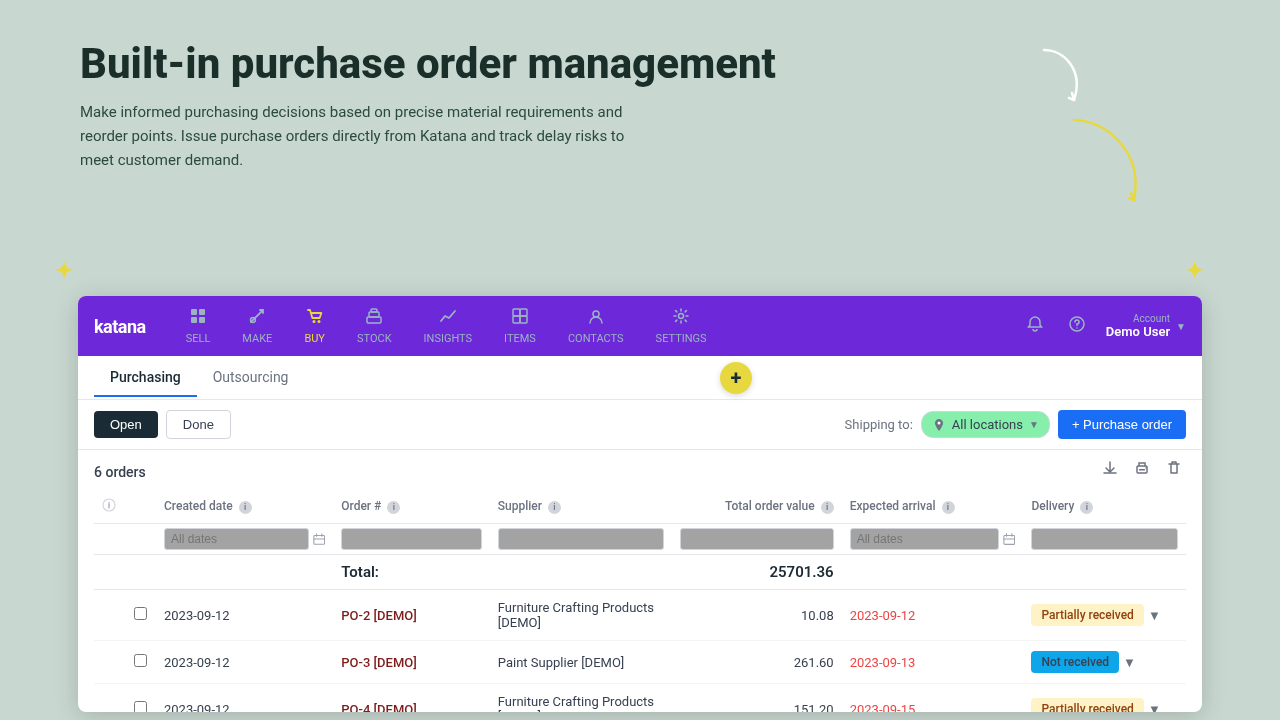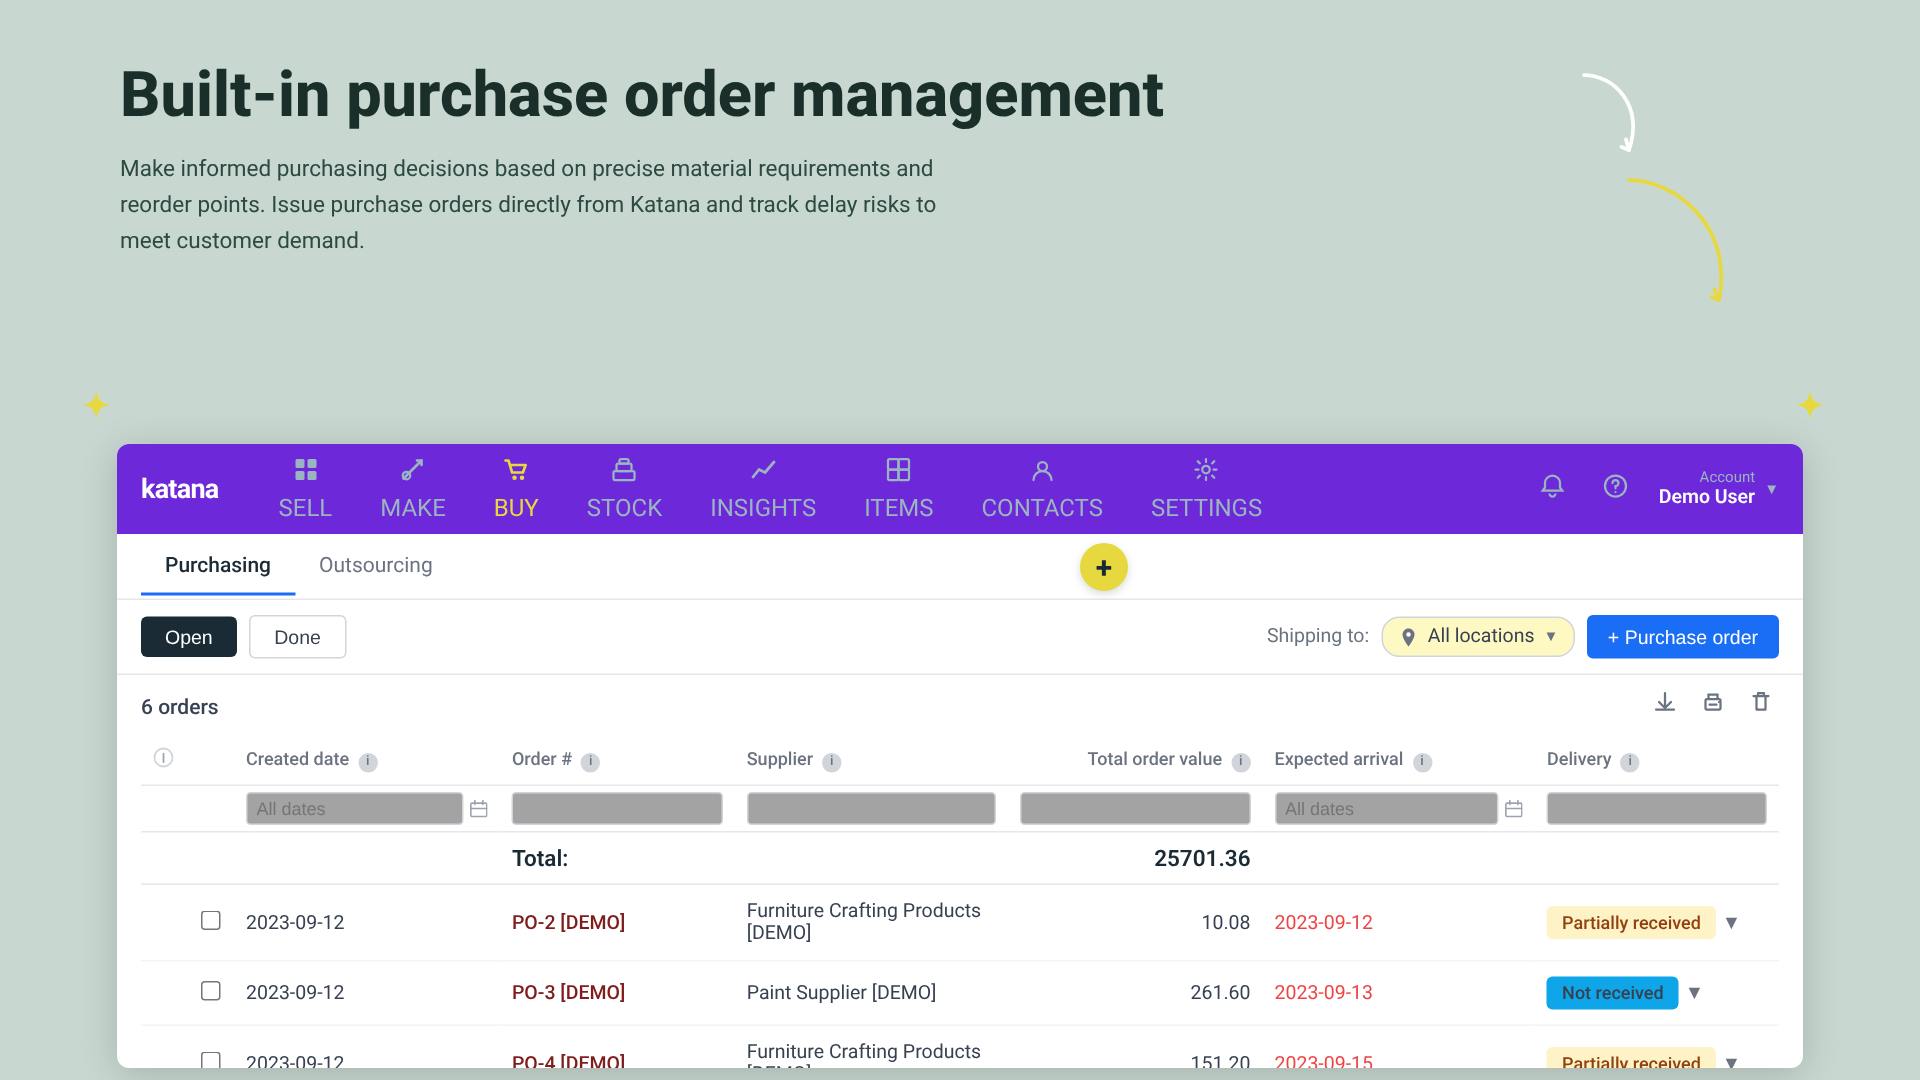--- a/index.html
+++ b/index.html
@@ -8,21 +8,21 @@
       background-color: #c8d8d0;
       width: 1280px;
       height: 720px;
       overflow: hidden;
       position: relative;
     }
 
     
     .bg-section {
       position: absolute;
-      top: 0; left: 0; right: 4px;
+      top: 0; left: 0; right: 16px;
       height: 290px;
       background-color: #c8d8d0;
       padding: 40px 80px;
     }
 
     .hero-title {
       font-size: 42px;
       font-weight: 800;
       color: #1a2e2a;
       line-height: 1.15;
@@ -92,21 +92,21 @@
       gap: 0;
     }
 
     .nav-item {
       display: flex;
       flex-direction: column;
       align-items: center;
       padding: 8px 16px;
       cursor: pointer;
       color: #9ab5c0;
-      font-size: 16px;
+      font-size: 11px;
       gap: 3px;
       border-radius: 4px;
     }
 
     .nav-item.active {
       color: #e8d840;
     }
 
     .nav-item .nav-icon {
       font-size: 16px;
@@ -233,21 +233,21 @@
     .shipping-select {
       display: flex;
       align-items: center;
       gap: 6px;
       border: 1px solid #d1d5db;
       border-radius: 12px;
       padding: 5px 10px;
       font-size: 13px;
       color: #374151;
       cursor: pointer;
-      background: #fef9c3;
+      background: #86efac;
     }
 
     .btn-purchase-order {
       background: #1a6ef5;
       color: #fff;
       border: none;
       padding: 7px 14px;
       border-radius: 4px;
       font-size: 13px;
       cursor: pointer;

